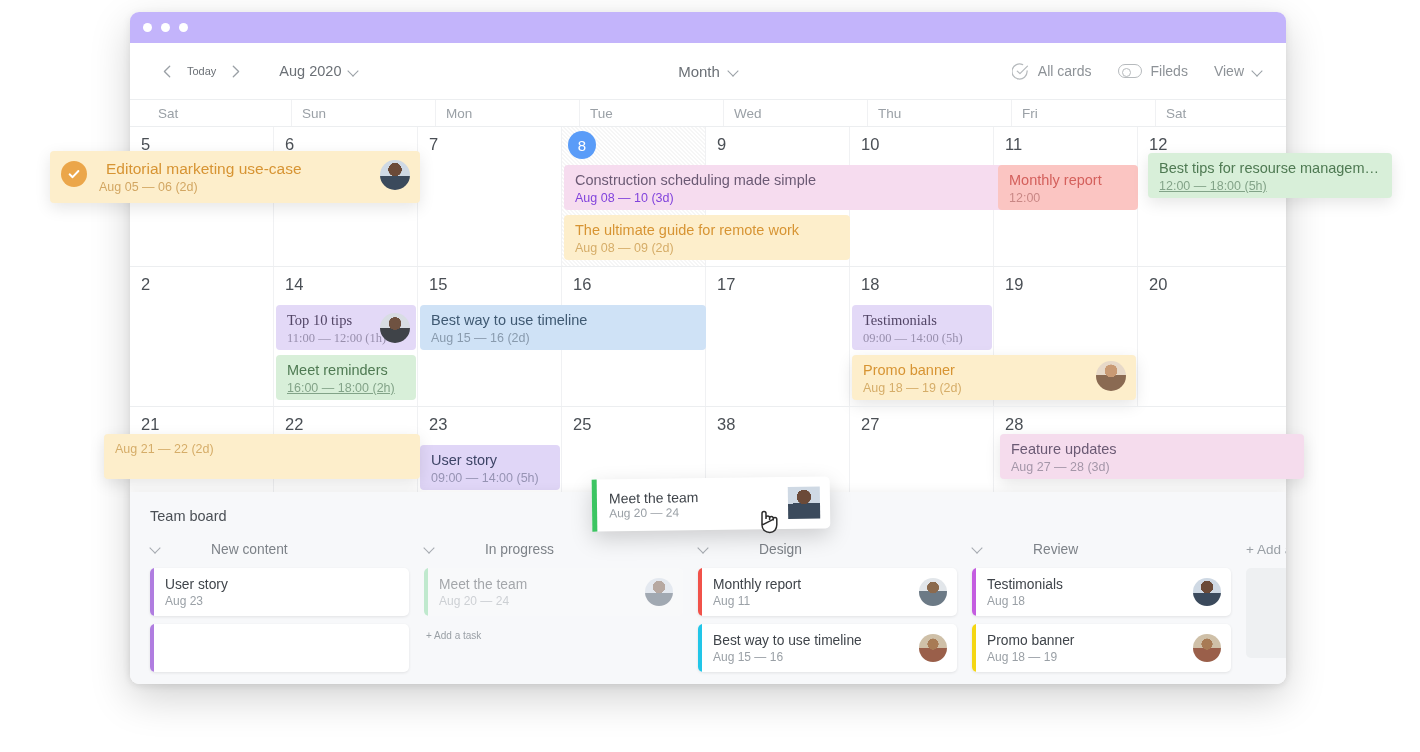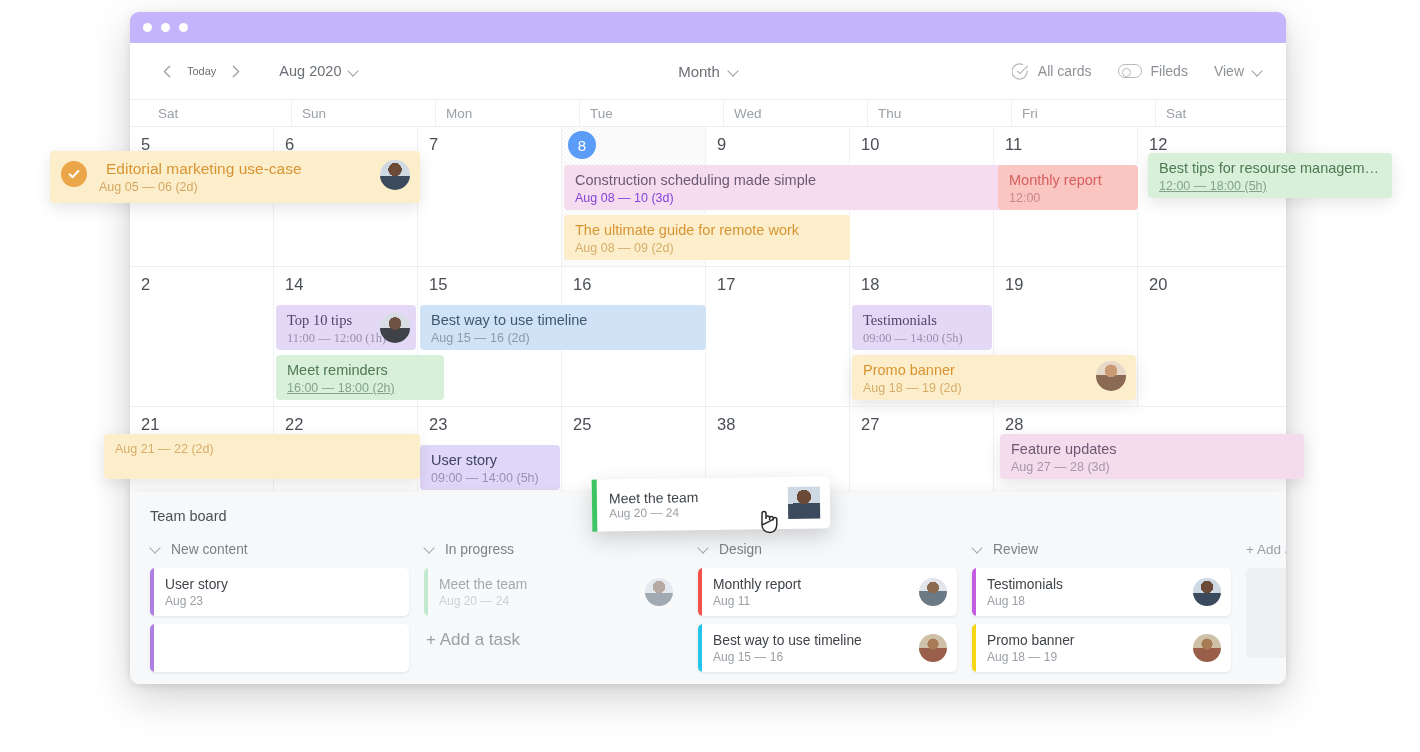--- a/index.html
+++ b/index.html
@@ -144,34 +144,34 @@
   .board-title { font-size: 14.5px; color: #4a4f55; margin-bottom: 18px; }
   .cols { display: flex; gap: 0; }
   .col { width: 274px; flex: none; padding-right: 15px; }
   .col-head { display:flex; align-items:center; gap: 10px; margin-bottom: 11px; }
   .chev { width: 11px; height: 11px; position: relative; }
   .chev::after {
     content:""; position:absolute; left:1px; top:0;
     width:7px; height:7px; border-right:1.6px solid #a5aab0; border-bottom:1.6px solid #a5aab0;
     transform: rotate(45deg);
   }
-  .col-name { font-size: 13.8px; color: #7d8288; }
+  .col-name { font-size: 13.8px; color: #7d8288; margin-left: 40px; }
   .card {
     background:#fff; border-radius: 5px; height: 48px;
     display:flex; align-items:center; margin-bottom: 8px;
     box-shadow: 0 1px 3px rgba(0,0,0,0.09);
     position: relative; overflow:hidden; padding-left: 15px; padding-right: 10px;
   }
   .card .bar { position:absolute; left:0; top:0; bottom:0; width: 4px; }
   .card .ctxt { flex:1; min-width:0; }
   .card .c1 { font-size: 13.8px; color:#3f444a; line-height:17px; white-space:nowrap; overflow:hidden; text-overflow:ellipsis; }
   .card .c2 { font-size: 12px; color:#9aa0a6; line-height:16px; }
   .card .cav { width: 28px; height: 28px; border-radius:50%; flex:none; margin-left: 8px; }
   .card.ghost { opacity: .45; box-shadow:none; background:#fbfbfc; }
-  .addtask { font-size: 17px; color:#9aa0a6; padding: 6px 0 0 2px; cursor:pointer; }
+  .addtask { font-size: 10px; color:#9aa0a6; padding: 6px 0 0 2px; cursor:pointer; }
   .addlist-label { font-size: 13.5px; color:#9aa0a6; margin-bottom: 11px; }
   .addlist-box {
     height: 90px; border-radius: 5px; background:#eef0f2;
     display:flex; align-items:center; justify-content:center;
   }
 
   
   .drag-card {
     position:absolute; left: 592px; top: 478px; width: 238px; height: 52px;
     background:#fff; border-radius: 5px; box-shadow: 0 8px 22px rgba(0,0,0,0.17);
@@ -341,21 +341,21 @@
                 <span class="dnum">20</span>
               </div>
           </div>
           <div class="ev c-purple" style="left:146px; top:38px; width:140px;">
             <span class="txt">
               <span class="t1" style="display:block">Top 10 tips</span>
               <span class="t2" style="display:block">11:00 — 12:00 (1h)</span>
             </span>
             <span class="av a7" style="position:absolute; right:6px; top:8px;"></span>
           </div>
-          <div class="ev c-green" style="left:146px; top:88px; width:168px;">
+          <div class="ev c-green" style="left:146px; top:88px; width:140px;">
             <span class="txt">
               <span class="t1" style="display:block">Meet reminders</span>
               <span class="t2" style="display:block">16:00 — 18:00 (2h)</span>
             </span>
           </div>
           <div class="ev c-blue" style="left:290px; top:38px; width:286px;">
             <span class="txt">
               <span class="t1" style="display:block">Best way to use timeline</span>
               <span class="t2" style="display:block">Aug 15 — 16 (2d)</span>
             </span>

